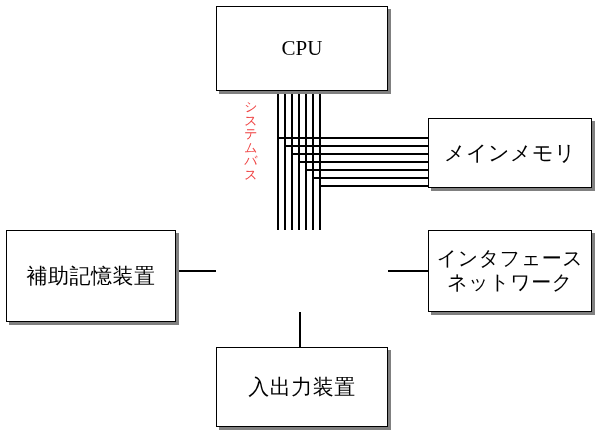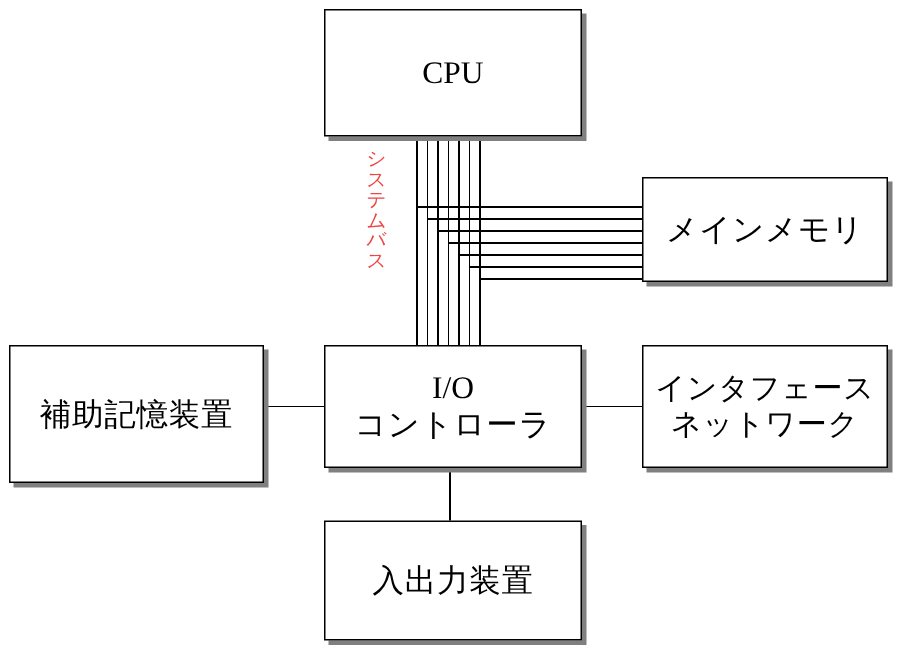--- a/index.html
+++ b/index.html
@@ -116,24 +116,20 @@
   </div>
 
   <div class="node" id="node-main-memory" style="left: 428px; top: 118px; width: 164px; height: 70px;">
     <div class="node-label label-jp">メインメモリ</div>
   </div>
 
   <div class="node" id="node-aux-storage" style="left: 6px; top: 230px; width: 170px; height: 92px;">
     <div class="node-label label-jp">補助記憶装置</div>
   </div>
 
-  <div class="node" id="node-io-controller" style="left: 216px; top: 230px; width: 172px; height: 82px;">
-    <div class="node-label label-latin">I/O</div>
-    <div class="node-label label-jp">コントローラ</div>
-  </div>
 
   <div class="node" id="node-network-interface" style="left: 428px; top: 230px; width: 164px; height: 82px;">
     <div class="node-label label-jp-sm">インタフェース</div>
     <div class="node-label label-jp-sm">ネットワーク</div>
   </div>
 
   <div class="node" id="node-io-device" style="left: 216px; top: 347px; width: 172px; height: 80px; justify-content: center;">
     <div class="node-label label-jp">入出力装置</div>
   </div>
 

